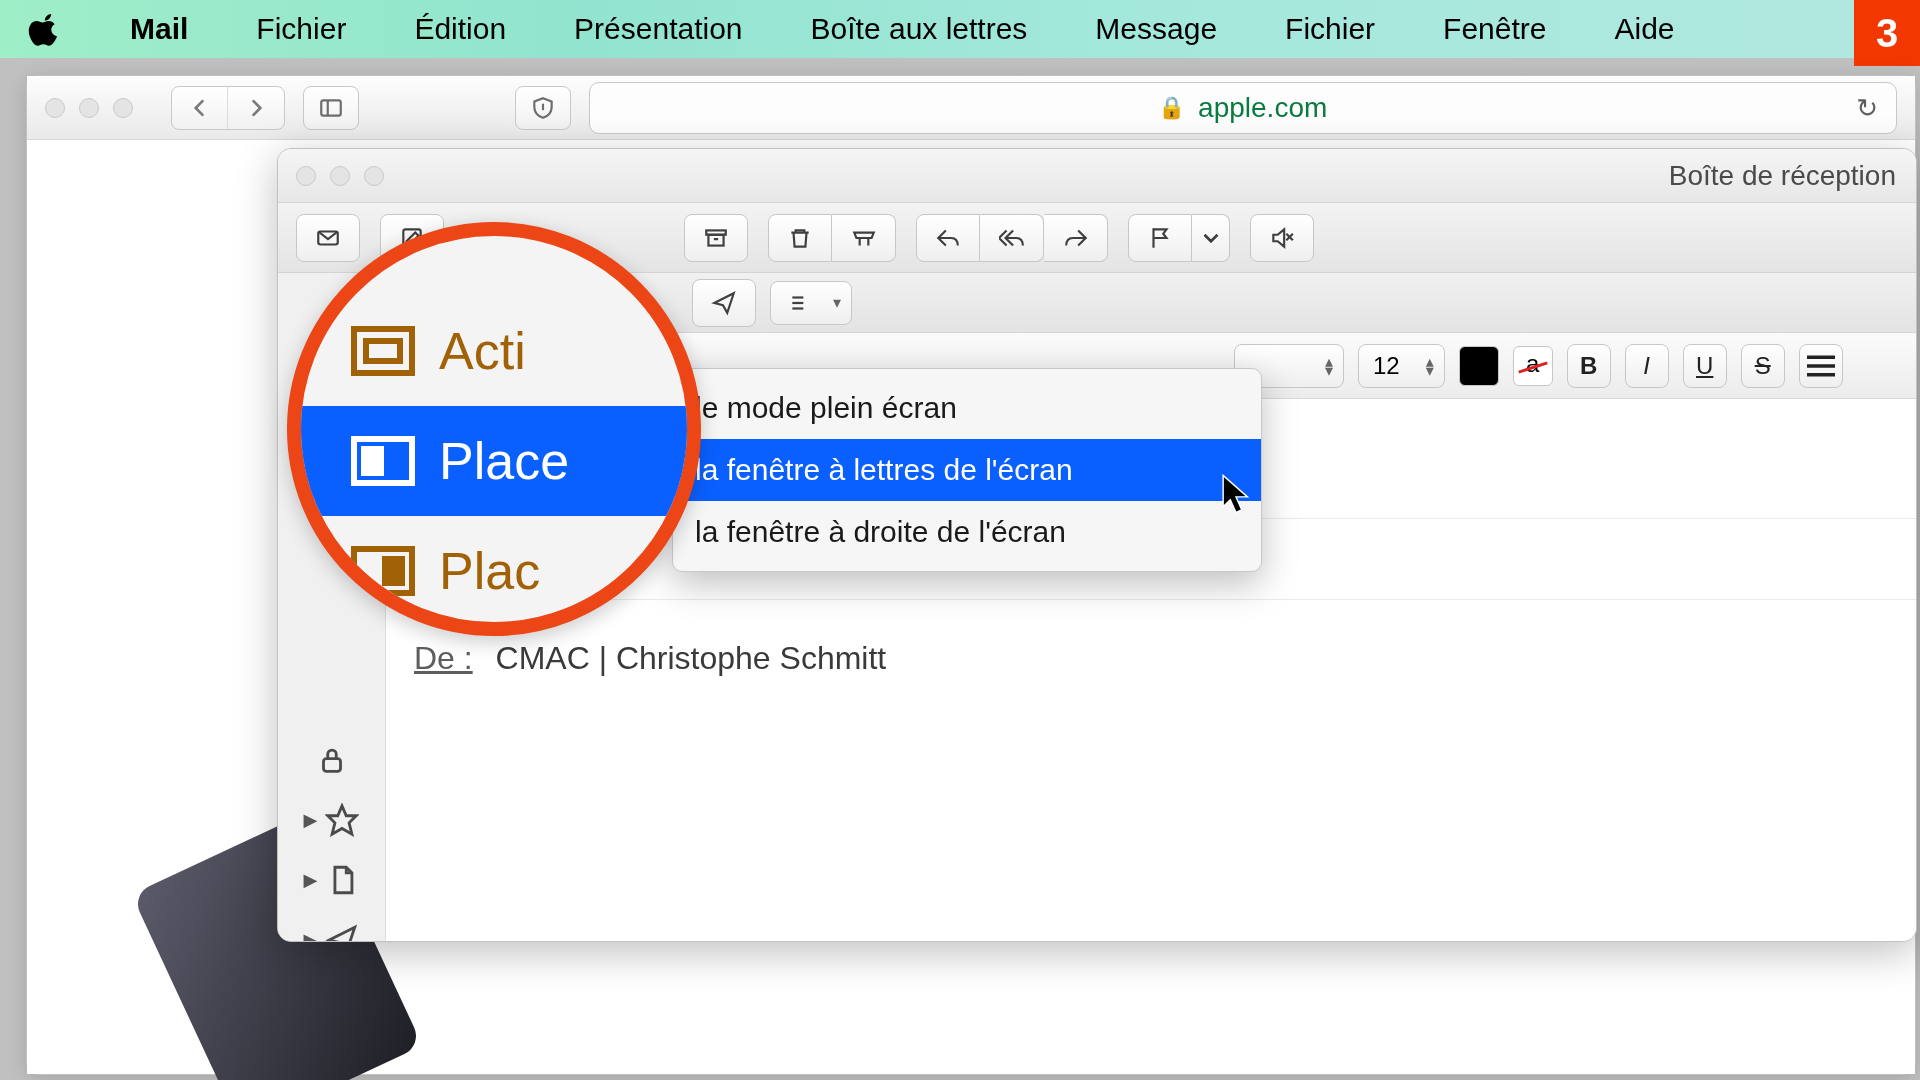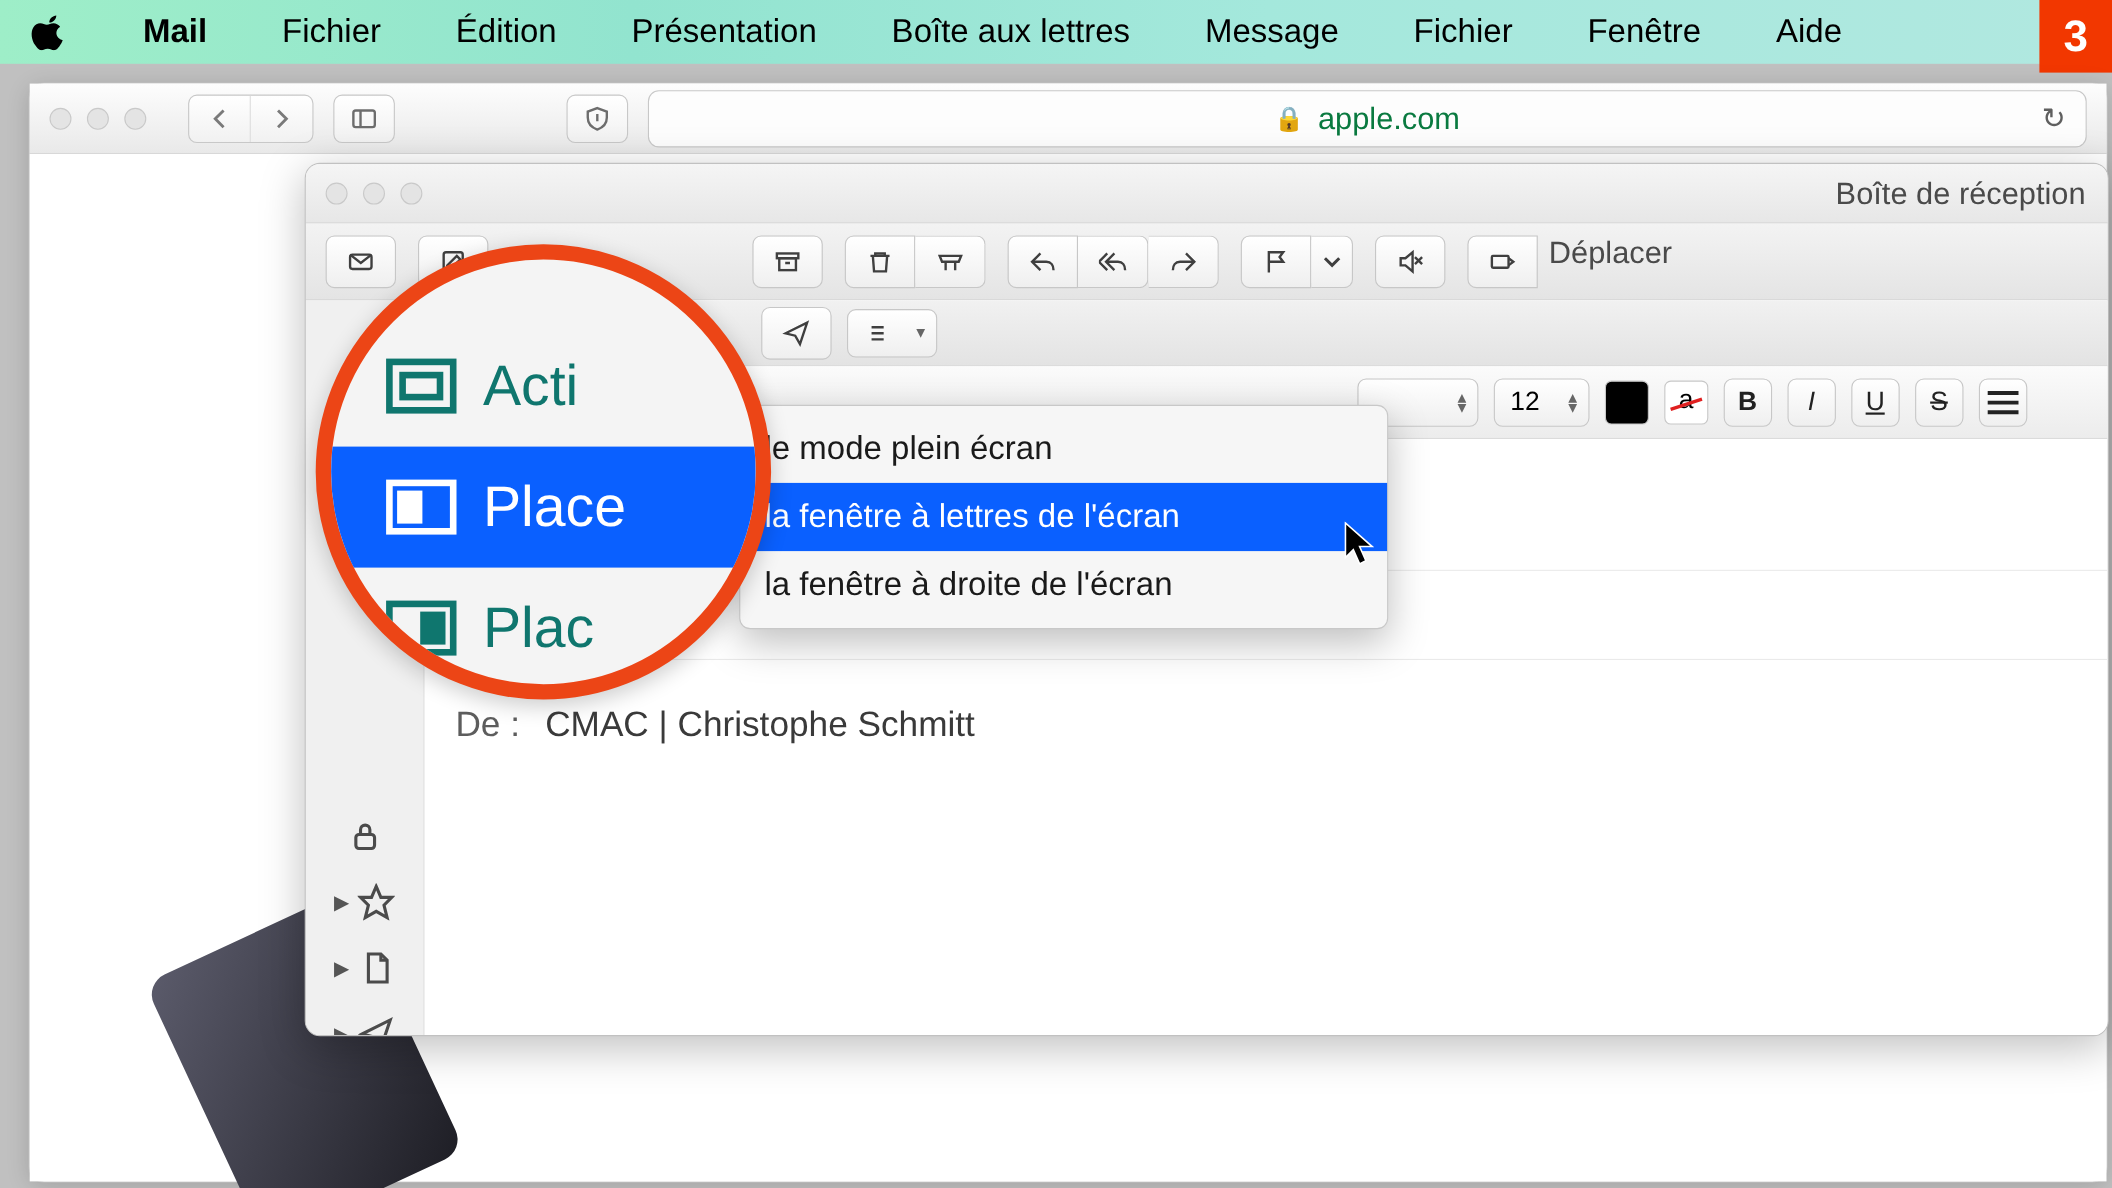--- a/index.html
+++ b/index.html
@@ -188,21 +188,21 @@
   .fmt-btn.under { text-decoration:underline; }
   .fmt-btn.strike { text-decoration:line-through; }
   .to-line {
     height:120px; border-bottom:1px solid #eaeaea;
     display:flex; align-items:center; padding:0 28px; font-size:38px; color:#3a3a3a;
   }
   .from-line {
     padding: 40px 28px; font-size:32px; color:#3a3a3a;
     border-top:1px solid #eaeaea; margin-top:80px;
   }
-  .from-line .lab { color:#5d5d5d; margin-right:14px; }
+  .from-line .lab { color:#5d5d5d; margin-right:14px;text-decoration:underline; }
 
   
   .split-menu {
     position:absolute;
     left:672px; top:368px;
     width:590px;
     background:#f6f6f6;
     border:1px solid #c8c8c8;
     border-radius:10px;
     box-shadow: 0 12px 36px rgba(0,0,0,.25);
@@ -223,21 +223,21 @@
     width:414px; height:414px;
     border-radius:50%;
     border:14px solid #ec4516;
     background:#f4f4f4;
     overflow:hidden;
     z-index:80;
     box-shadow: 0 6px 20px rgba(0,0,0,.2);
   }
   .magnifier .mrow {
     display:flex; align-items:center; gap:24px;
-    height:110px; padding:0 50px; font-size:52px; color:#0f766e;
+    height:110px; padding:0 50px; font-size:52px; color:#a16207;
     white-space:nowrap;
   }
   .magnifier .mrow.sel { background:#0a60ff; color:#fff; }
   .micon { width:64px; height:50px; border:6px solid currentColor; display:block; position:relative; }
   .micon.full::after { content:""; position:absolute; inset:6px; border:6px solid currentColor; }
   .micon.left-half::after  { content:""; position:absolute; left:4px; top:4px; bottom:4px; width:44%; background:currentColor; }
   .micon.right-half::after { content:""; position:absolute; right:4px; top:4px; bottom:4px; width:44%; background:currentColor; }
 </style>
 </head>
 <body>
@@ -384,29 +384,20 @@
           </svg>
       </div>
     </div>
     <div class="tool">
       <svg viewBox="0 0 24 24" fill="none" stroke="#3f3f3f" stroke-width="2">
           <path d="M4 9v6h4l6 5V4L8 9H4z"></path>
           <line x1="16" y1="8" x2="22" y2="14"></line>
           <line x1="22" y1="8" x2="16" y2="14"></line>
         </svg>
     </div>
-    <div class="group">
-      <div class="tool joined-first">
-        <svg viewBox="0 0 24 24" fill="none" stroke="#3f3f3f" stroke-width="2">
-            <rect x="3" y="7" width="14" height="10" rx="1"></rect>
-            <polyline points="17 9 21 12 17 15"></polyline>
-          </svg>
-      </div>
-      <div class="label">Déplacer</div>
-    </div>
   </div>
 
   <div class="sidebar">
     <div class="row">
       <svg class="ic" viewBox="0 0 24 24" fill="none" stroke-width="2">
           <rect x="6" y="11" width="12" height="9" rx="2"></rect>
           <path d="M9 11V8a3 3 0 016 0v3"></path>
         </svg>
     </div>
     <div class="row">

